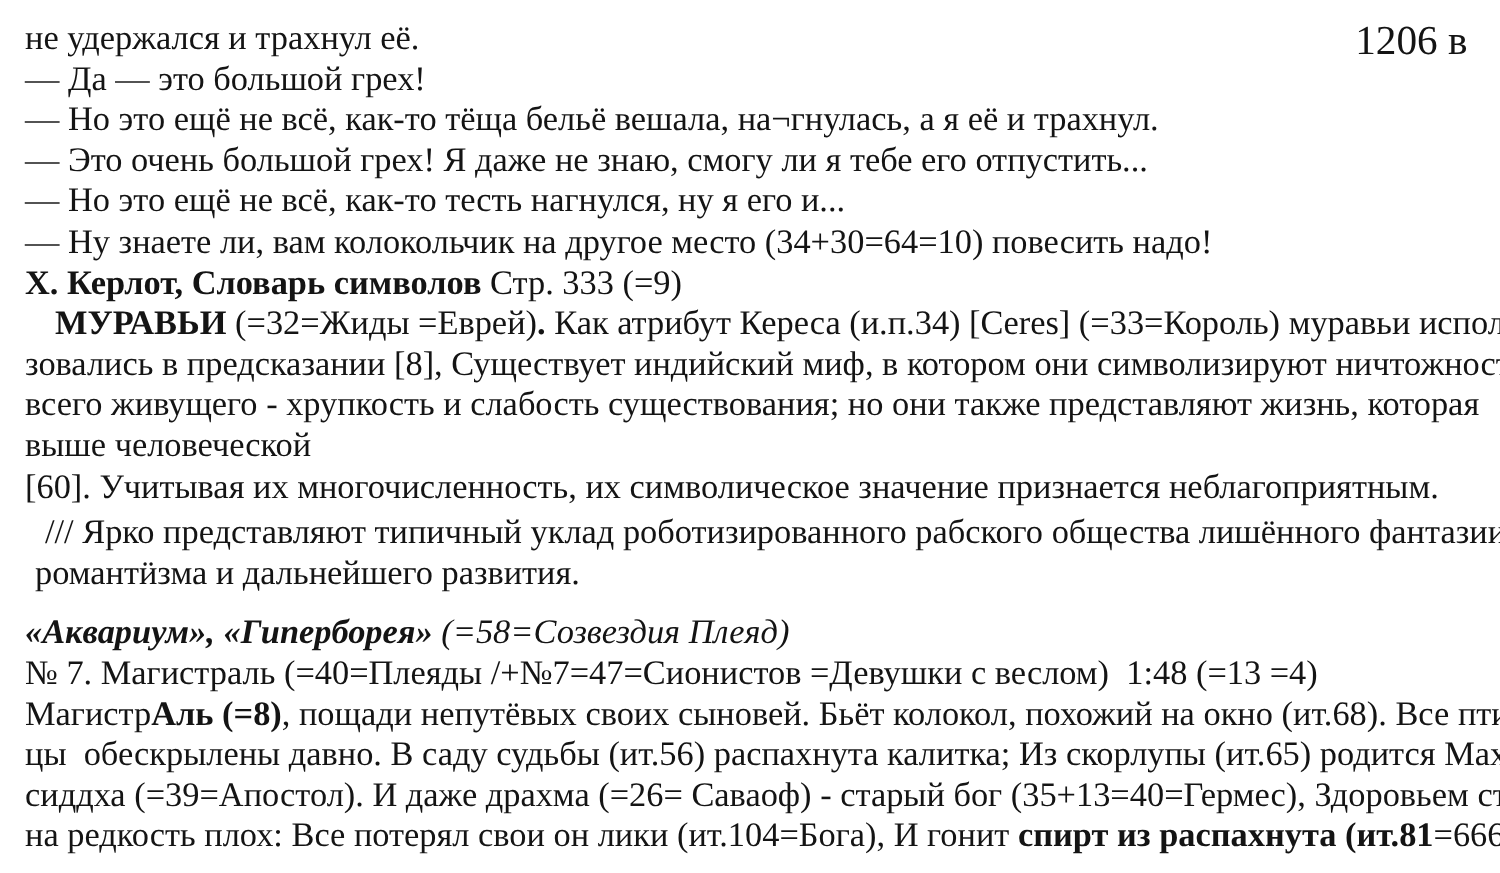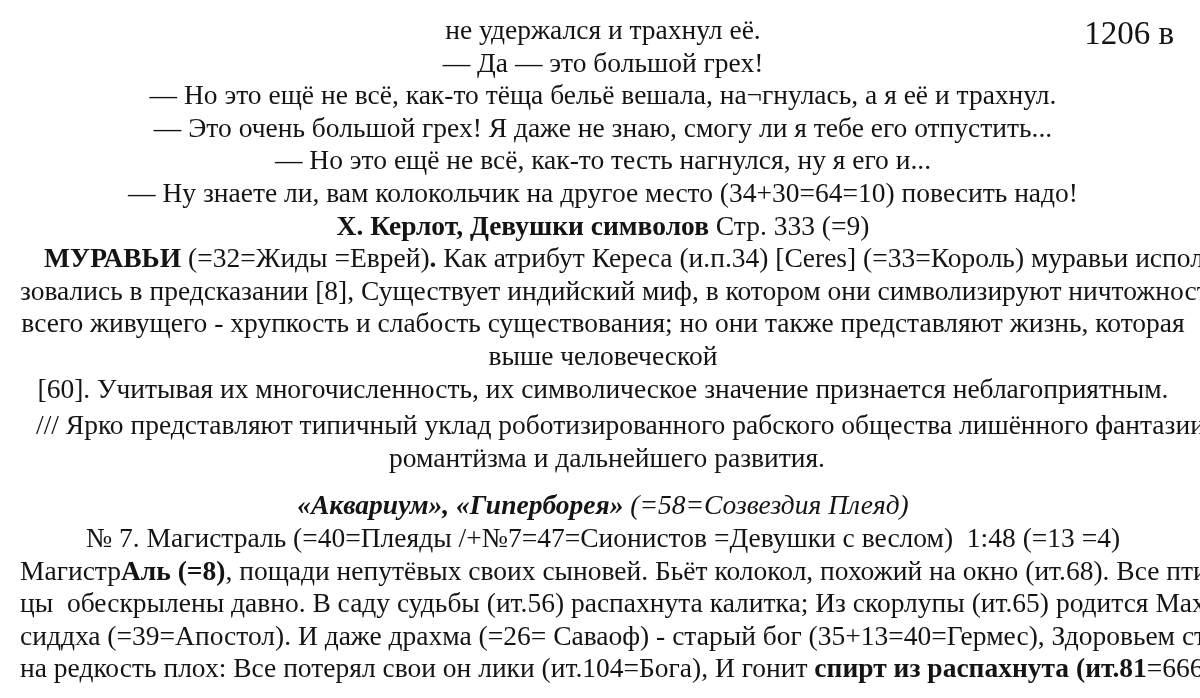--- a/index.html
+++ b/index.html
@@ -20,40 +20,40 @@
     box-sizing: border-box;
     padding: 14px 14px 0 20px;
   }
   .page-ref {
     position: absolute;
     top: 17px;
     right: 26px;
     font-size: 33px;
     color: #141414;
   }
-  .lines { width: 100%; text-align: center; }
+  .lines { width: 100%; }
   .line {
     white-space: pre;      
     height: 32.6px;
   }
   .line span.b { font-weight: bold; }
 </style>
 </head>
 <body>
 
 <div class="page">
   <div class="page-ref">1206 в</div>
   <div class="lines">
       <div class="line"><span>не удержался и трахнул её.</span></div>
       <div class="line"><span>— Да — это большой грех!</span></div>
       <div class="line"><span>— Но это ещё не всё, как-то тёща бельё вешала, на¬гнулась, а я её и трахнул.</span></div>
       <div class="line"><span>— Это очень большой грех! Я даже не знаю, смогу ли я тебе его отпустить...</span></div>
       <div class="line"><span>— Но это ещё не всё, как-то тесть нагнулся, ну я его и...</span></div>
       <div class="line"><span>— Ну знаете ли, вам колокольчик на другое место (34+30=64=10) повесить надо!</span></div>
-      <div class="line"><span class="b">Х. Керлот, Девушки символов</span><span> Стр. 333 (=9)</span></div>
+      <div class="line"><span class="b">Х. Керлот, Словарь символов</span><span> Стр. 333 (=9)</span></div>
       <div class="line" style="padding-left: 24px;"><span class="b">МУРАВЬИ</span><span> (=32=Жиды =Еврей)</span><span class="b">.</span><span> Как атрибут Кереса (и.п.34) [Ceres] (=33=Король) муравьи исполь-</span></div>
       <div class="line"><span>зовались в предсказании [8], Существует индийский миф, в котором они символизируют ничтожность</span></div>
       <div class="line"><span>всего живущего - хрупкость и слабость существования; но они также представляют жизнь, которая</span></div>
       <div class="line"><span>выше человеческой</span></div>
       <div class="line"><span>[60]. Учитывая их многочисленность, их символическое значение признается неблагоприятным.</span></div>
       <div class="line" style="padding-left: 16px; margin-top: 4px;"><span>/// Ярко представляют типичный уклад роботизированного рабского общества лишённого фантазии,</span></div>
       <div class="line" style="padding-left: 8px;"><span>романтӥзма и дальнейшего развития.</span></div>
       <div class="line" style="margin-top: 15px; font-style: italic;"><span class="b">«Аквариум», «Гиперборея»</span><span> (=58=Созвездия Плеяд)</span></div>
       <div class="line"><span>№ 7. Магистраль (=40=Плеяды /+№7=47=Сионистов =Девушки с веслом)  1:48 (=13 =4)</span></div>
       <div class="line"><span>Магистр</span><span class="b">Аль (=8)</span><span>, пощади непутёвых своих сыновей. Бьёт колокол, похожий на окно (ит.68). Все пти-</span></div>

